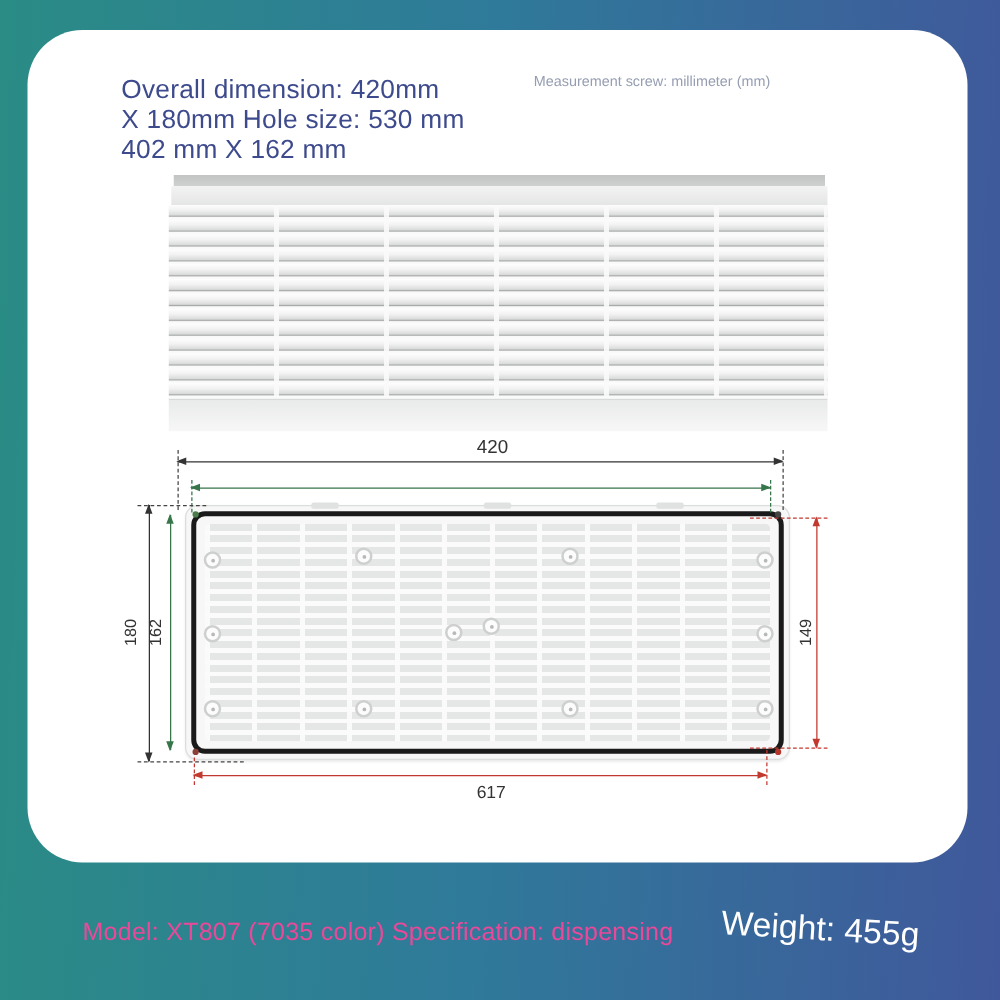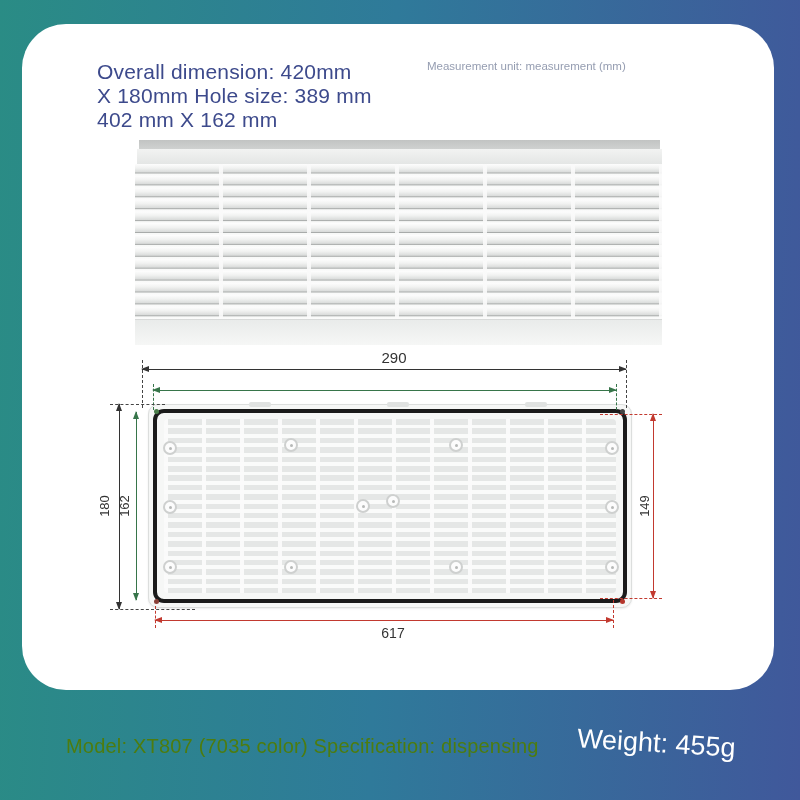--- a/index.html
+++ b/index.html
@@ -71,37 +71,37 @@
   .ext-v.green { border-left-color:#37754a; }
 
   .dlabel { position:absolute; color:#333; font-size:15px; text-align:center; }
   .vlabel { position:absolute; width:44px; height:16px; display:flex; align-items:center; justify-content:center;
             transform:rotate(-90deg); color:#333; font-size:13px; }
   .pitch-note { position:absolute; left:153px; top:371px; width:463px; text-align:center; color:#2e2e2e; font-size:10.5px; }
 
   .prompt { position:absolute; left:100px; top:646px; width:600px; color:#46566b; font-size:13.5px; line-height:1.45; }
 
   
-  .footer-model { position:absolute; left:66px; top:735px; color:#4d7c0f; font-size:20px; letter-spacing:0.2px; }
+  .footer-model { position:absolute; left:66px; top:735px; color:#ec4899; font-size:20px; letter-spacing:0.2px; }
   .footer-weight { position:absolute; left:577px; top:728px; color:#ffffff; font-size:27px; transform:rotate(3.5deg); }
 </style>
 </head>
 <body>
 
 <div class="page">
 
   <div class="card">
 
     <div class="hdr">
       <div>Overall dimension: 420mm</div>
-      <div>X 180mm Hole size: 389 mm</div>
+      <div>X 180mm Hole size: 530 mm</div>
       <div>402 mm X 162 mm</div>
     </div>
 
-    <div class="unit-note">Measurement unit: measurement (mm)</div>
+    <div class="unit-note">Measurement screw: millimeter (mm)</div>
   </div>
 
   <div class="photo">
     <div class="cap"></div>
     <div class="subbar"></div>
     <div class="louvers"></div>
     <div class="base"></div>
   </div>
 
   <div class="backview">
@@ -121,21 +121,21 @@
     <div class="boss" style="left:237px;top:89px;"></div>
     <div class="boss" style="left:456px;top:36px;"></div>
     <div class="boss" style="left:456px;top:95px;"></div>
     <div class="boss" style="left:456px;top:155px;"></div>
     <div class="cdot" style="left:5px;top:4px;background:#4a7d4a;"></div>
     <div class="cdot" style="left:471px;top:4px;background:#444444;"></div>
     <div class="cdot" style="left:5px;top:194px;background:#8a4038;"></div>
     <div class="cdot" style="left:471px;top:194px;background:#b5362c;"></div>
   </div>
 
-  <div class="dlabel" style="left:354px;top:349px;width:80px;">290</div>
+  <div class="dlabel" style="left:354px;top:349px;width:80px;">420</div>
   <div class="dim-h" style="left:142px;top:369px;width:484px;">
     <i class="ah l"></i>
       <i class="ah r"></i>
   </div>
   <div class="ext-v" style="left:142px;top:360px;height:48px;"></div>
   <div class="ext-v" style="left:626px;top:360px;height:48px;"></div>
 
   <div class="dim-h green" style="left:153px;top:390px;width:463px;">
     <i class="ah l"></i>
       <i class="ah r"></i>

